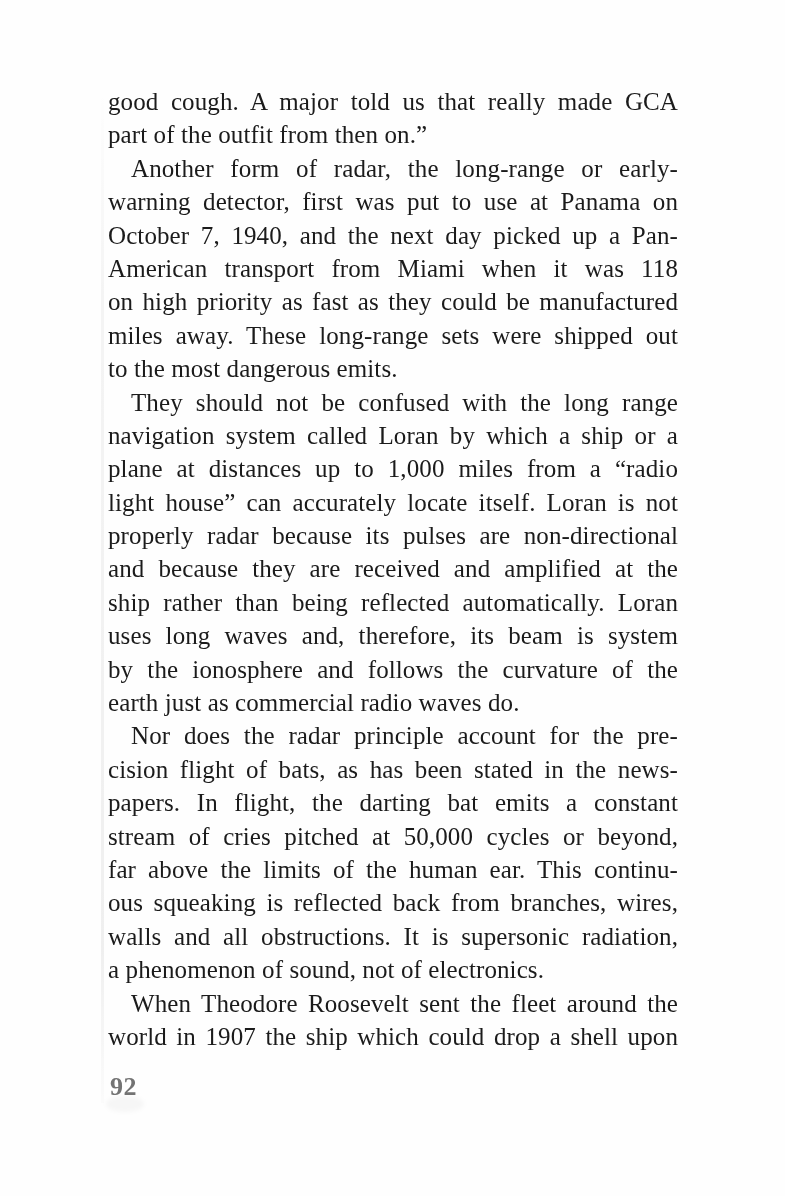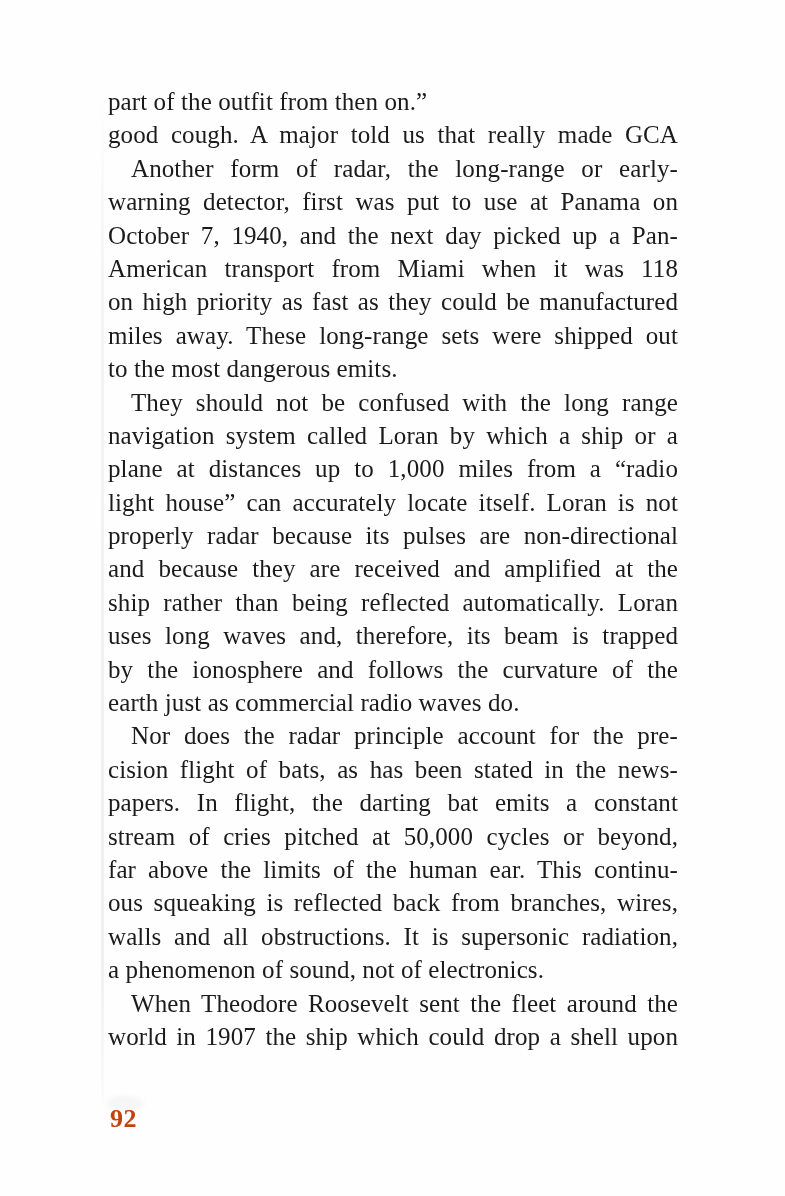--- a/index.html
+++ b/index.html
@@ -30,22 +30,21 @@
   }
   .line.para-end { text-align-last: left; }
   .line.indent { text-indent: 23px; }
   .page-number {
     position: absolute;
     left: 110px;
     top: 1072px;
     font-size: 26px;
     font-weight: 700;
     letter-spacing: 0.5px;
-    color: #c2410c;
-    margin-top: 32px;
+    color: #737373;
   }
   .gutter-shadow {
     position: absolute;
     left: 101px;
     top: 88px;
     width: 3px;
     height: 1015px;
     background: linear-gradient(to bottom,
       rgba(0,0,0,0.00),
       rgba(0,0,0,0.04) 20%,
@@ -64,41 +63,41 @@
   }
 </style>
 </head>
 <body>
 
 <div class="page">
   <div class="gutter-shadow"></div>
   <div class="scan-smudge"></div>
   <div class="text-block">
       <div class="paragraph">
+        <div class="line">good cough. A major told us that really made GCA</div>
         <div class="line para-end">part of the outfit from then on.”</div>
-        <div class="line">good cough. A major told us that really made GCA</div>
       </div>
       <div class="paragraph">
         <div class="line indent">Another form of radar, the long-range or early-</div>
         <div class="line">warning detector, first was put to use at Panama on</div>
         <div class="line">October 7, 1940, and the next day picked up a Pan-</div>
         <div class="line">American transport from Miami when it was 118</div>
         <div class="line">on high priority as fast as they could be manufactured</div>
         <div class="line">miles away. These long-range sets were shipped out</div>
         <div class="line para-end">to the most dangerous emits.</div>
       </div>
       <div class="paragraph">
         <div class="line indent">They should not be confused with the long range</div>
         <div class="line">navigation system called Loran by which a ship or a</div>
         <div class="line">plane at distances up to 1,000 miles from a “radio</div>
         <div class="line">light house” can accurately locate itself. Loran is not</div>
         <div class="line">properly radar because its pulses are non-directional</div>
         <div class="line">and because they are received and amplified at the</div>
         <div class="line">ship rather than being reflected automatically. Loran</div>
-        <div class="line">uses long waves and, therefore, its beam is trapped</div>
+        <div class="line">uses long waves and, therefore, its beam is system</div>
         <div class="line">by the ionosphere and follows the curvature of the</div>
         <div class="line para-end">earth just as commercial radio waves do.</div>
       </div>
       <div class="paragraph">
         <div class="line indent">Nor does the radar principle account for the pre-</div>
         <div class="line">cision flight of bats, as has been stated in the news-</div>
         <div class="line">papers. In flight, the darting bat emits a constant</div>
         <div class="line">stream of cries pitched at 50,000 cycles or beyond,</div>
         <div class="line">far above the limits of the human ear. This continu-</div>
         <div class="line">ous squeaking is reflected back from branches, wires,</div>

